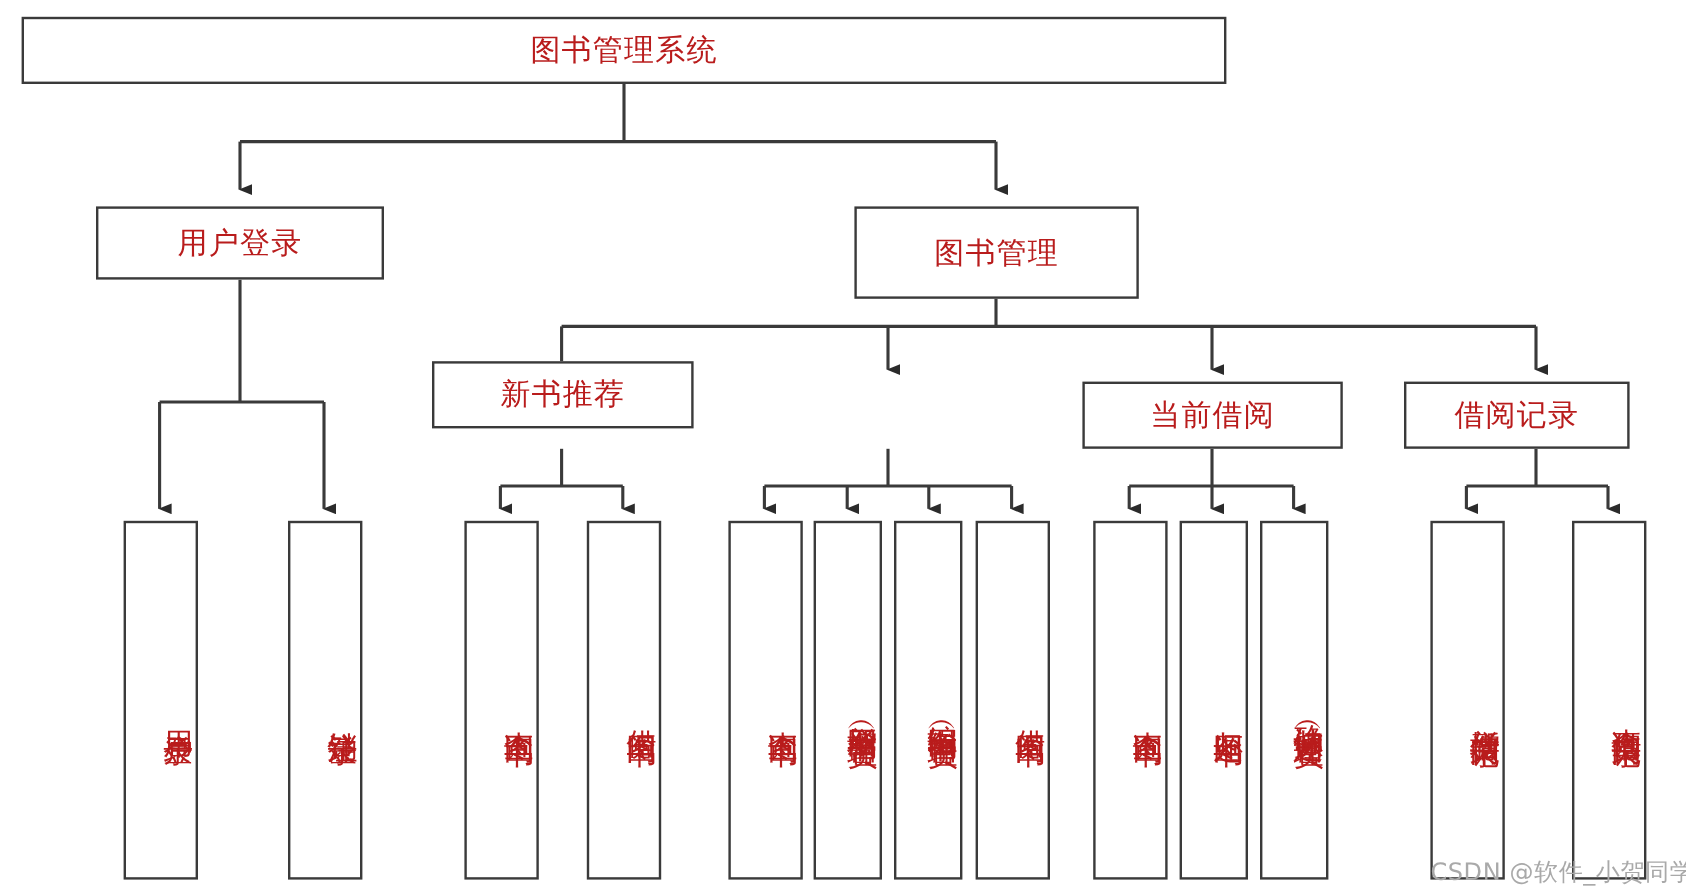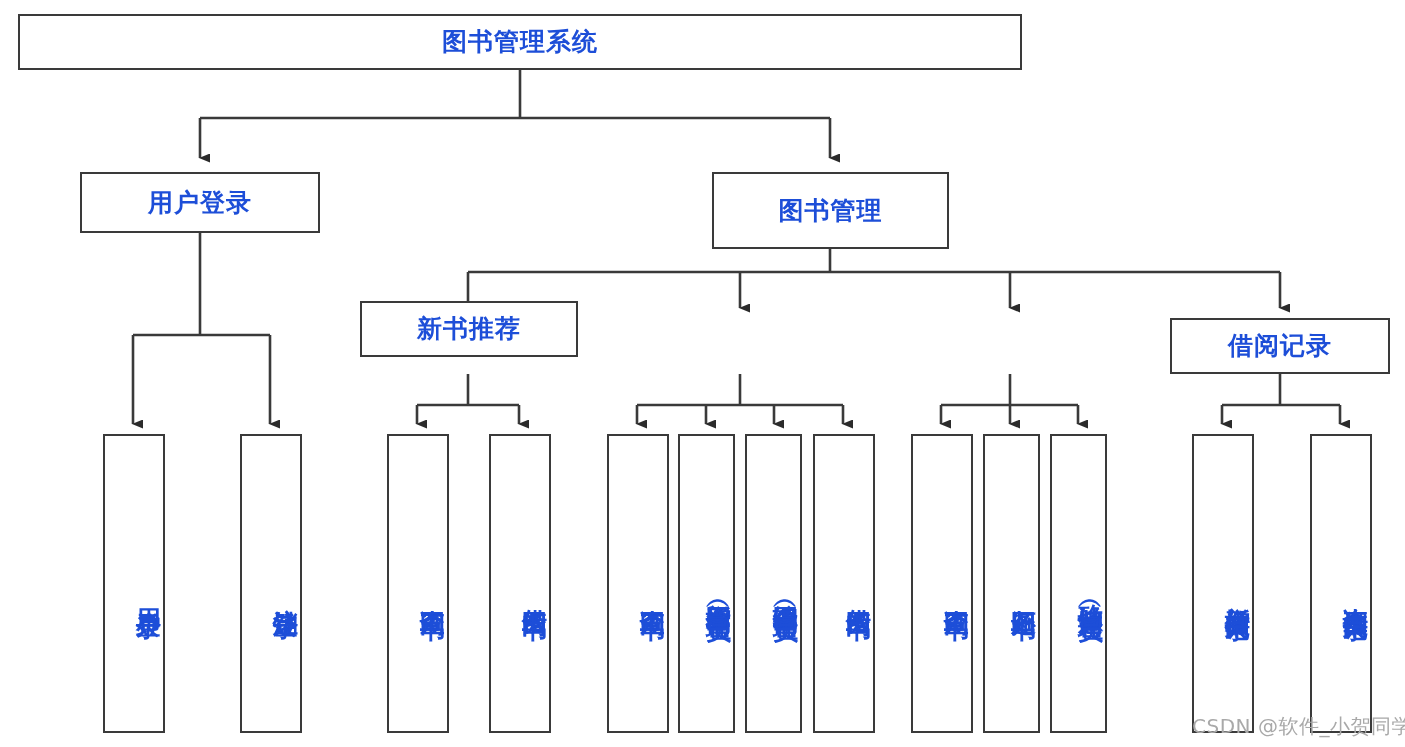--- a/index.html
+++ b/index.html
@@ -26,23 +26,22 @@
     pointer-events: none;
   }
   .node {
     position: absolute;
     box-sizing: border-box;
     border: 2.5px solid #3a3a3a;
     background: #ffffff;
     display: flex;
     align-items: center;
     justify-content: center;
-    color: #1d4ed8;
+    color: #b91c1c;
     line-height: 1.18;
-    font-weight: bold;
   }
   .node.horiz {
     font-size: 25px;
     letter-spacing: 1px;
     text-align: center;
   }
   .node.vert {
     writing-mode: vertical-rl;
     text-orientation: upright;
     font-size: 25px;
@@ -130,22 +129,25 @@
 
   <div class="node horiz" style="left:712px; top:172px; width:237px; height:77px;">
     <span class="node-label">图书管理</span>
   </div>
 
   <div class="node horiz" style="left:360px; top:301px; width:218px; height:56px;text-align:right;">
     <span class="node-label">新书推荐</span>
   </div>
 
 
-
-  <div class="node horiz" style="left:1170px; top:318px; width:220px; height:56px;">
+  <div class="node horiz" style="left:902px; top:318px; width:217px; height:56px;">
+    <span class="node-label">当前借阅</span>
+  </div>
+
+  <div class="node horiz" style="left:1170px; top:318px; width:188px; height:56px;">
     <span class="node-label">借阅记录</span>
   </div>
 
   <div class="node vert" style="left:103px; top:434px; width:62px; height:299px;">
     <span class="node-label">用户登录</span>
   </div>
 
   <div class="node vert" style="left:240px; top:434px; width:62px; height:299px;">
     <span class="node-label">注销登录</span>
   </div>

